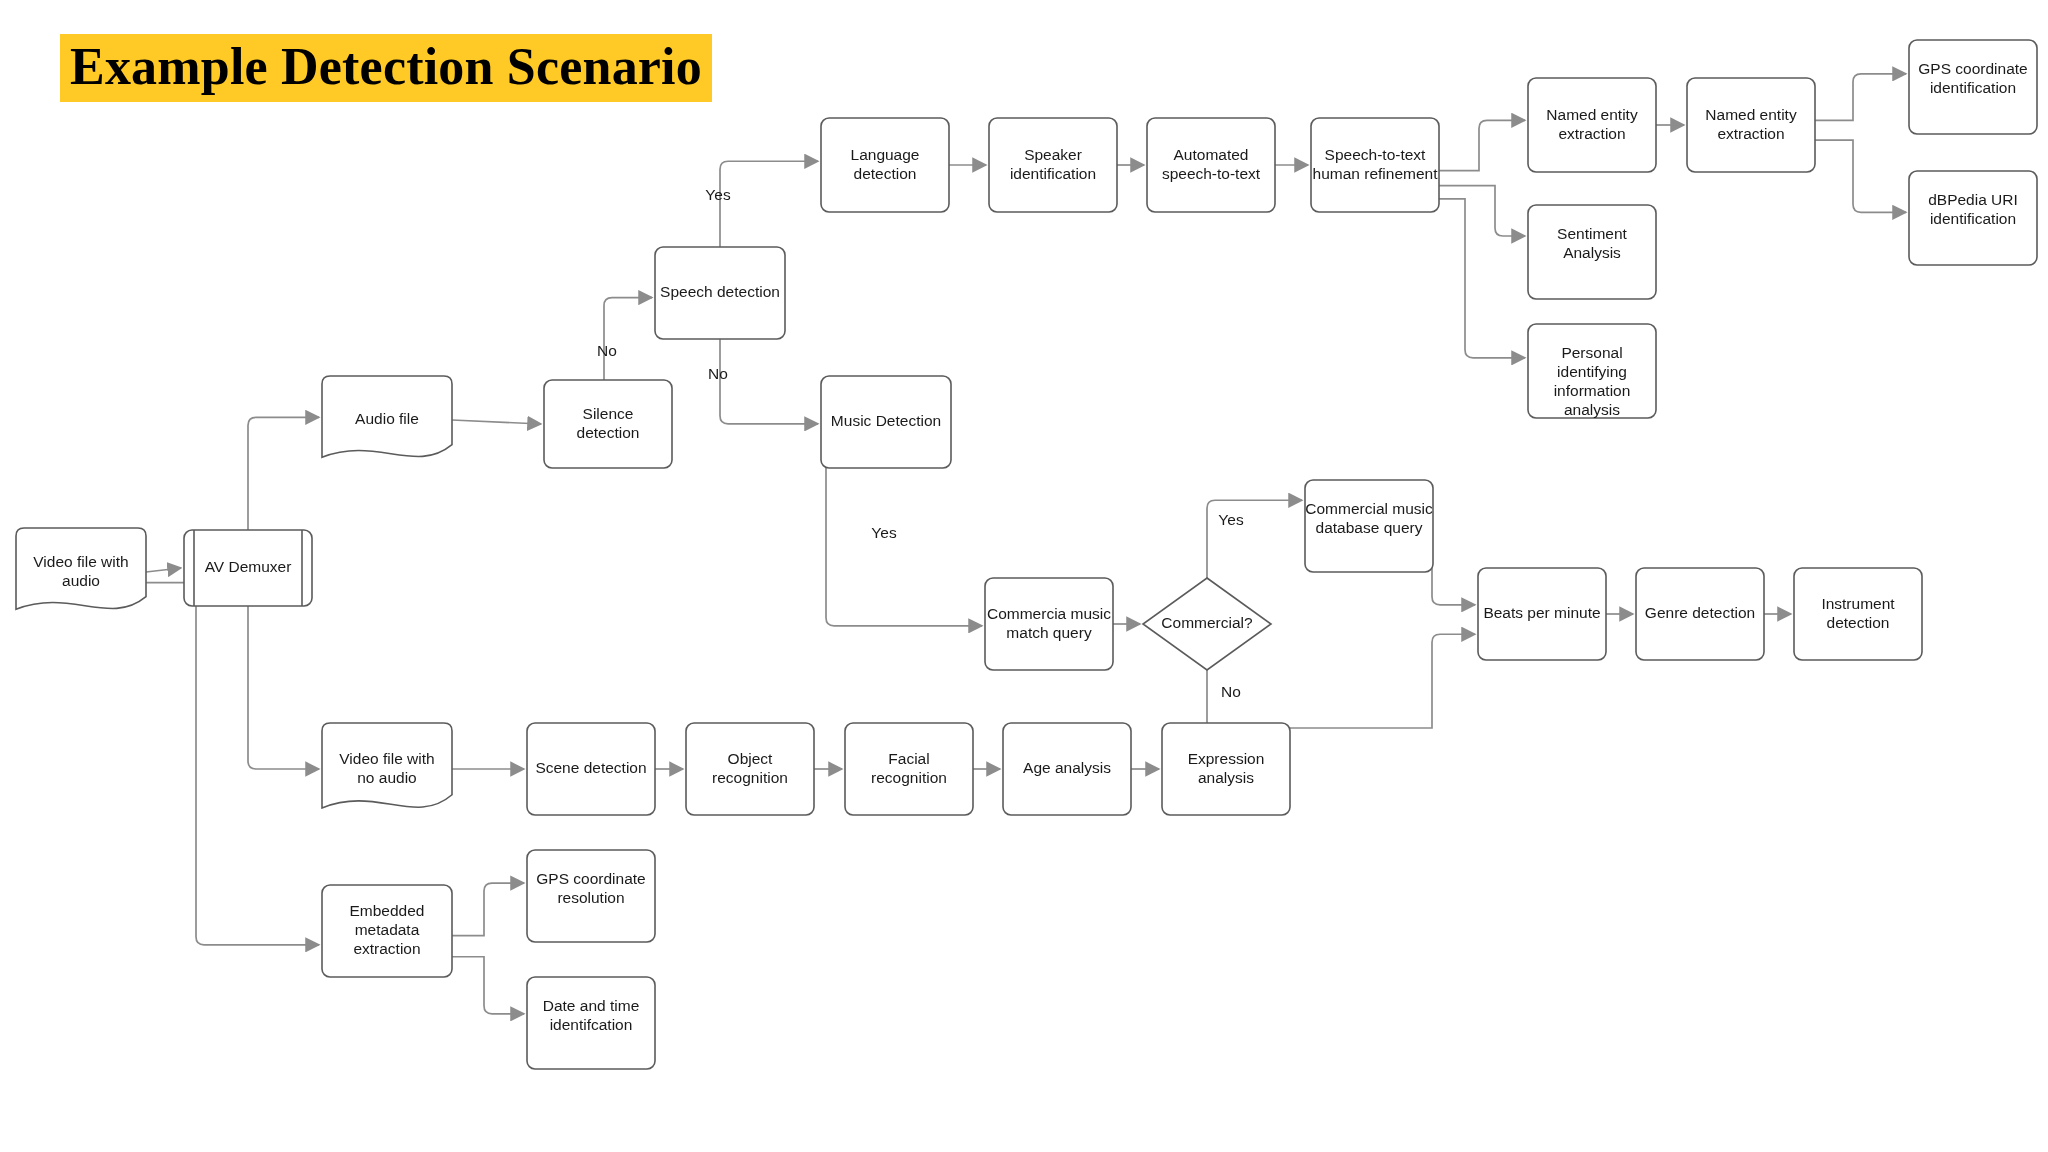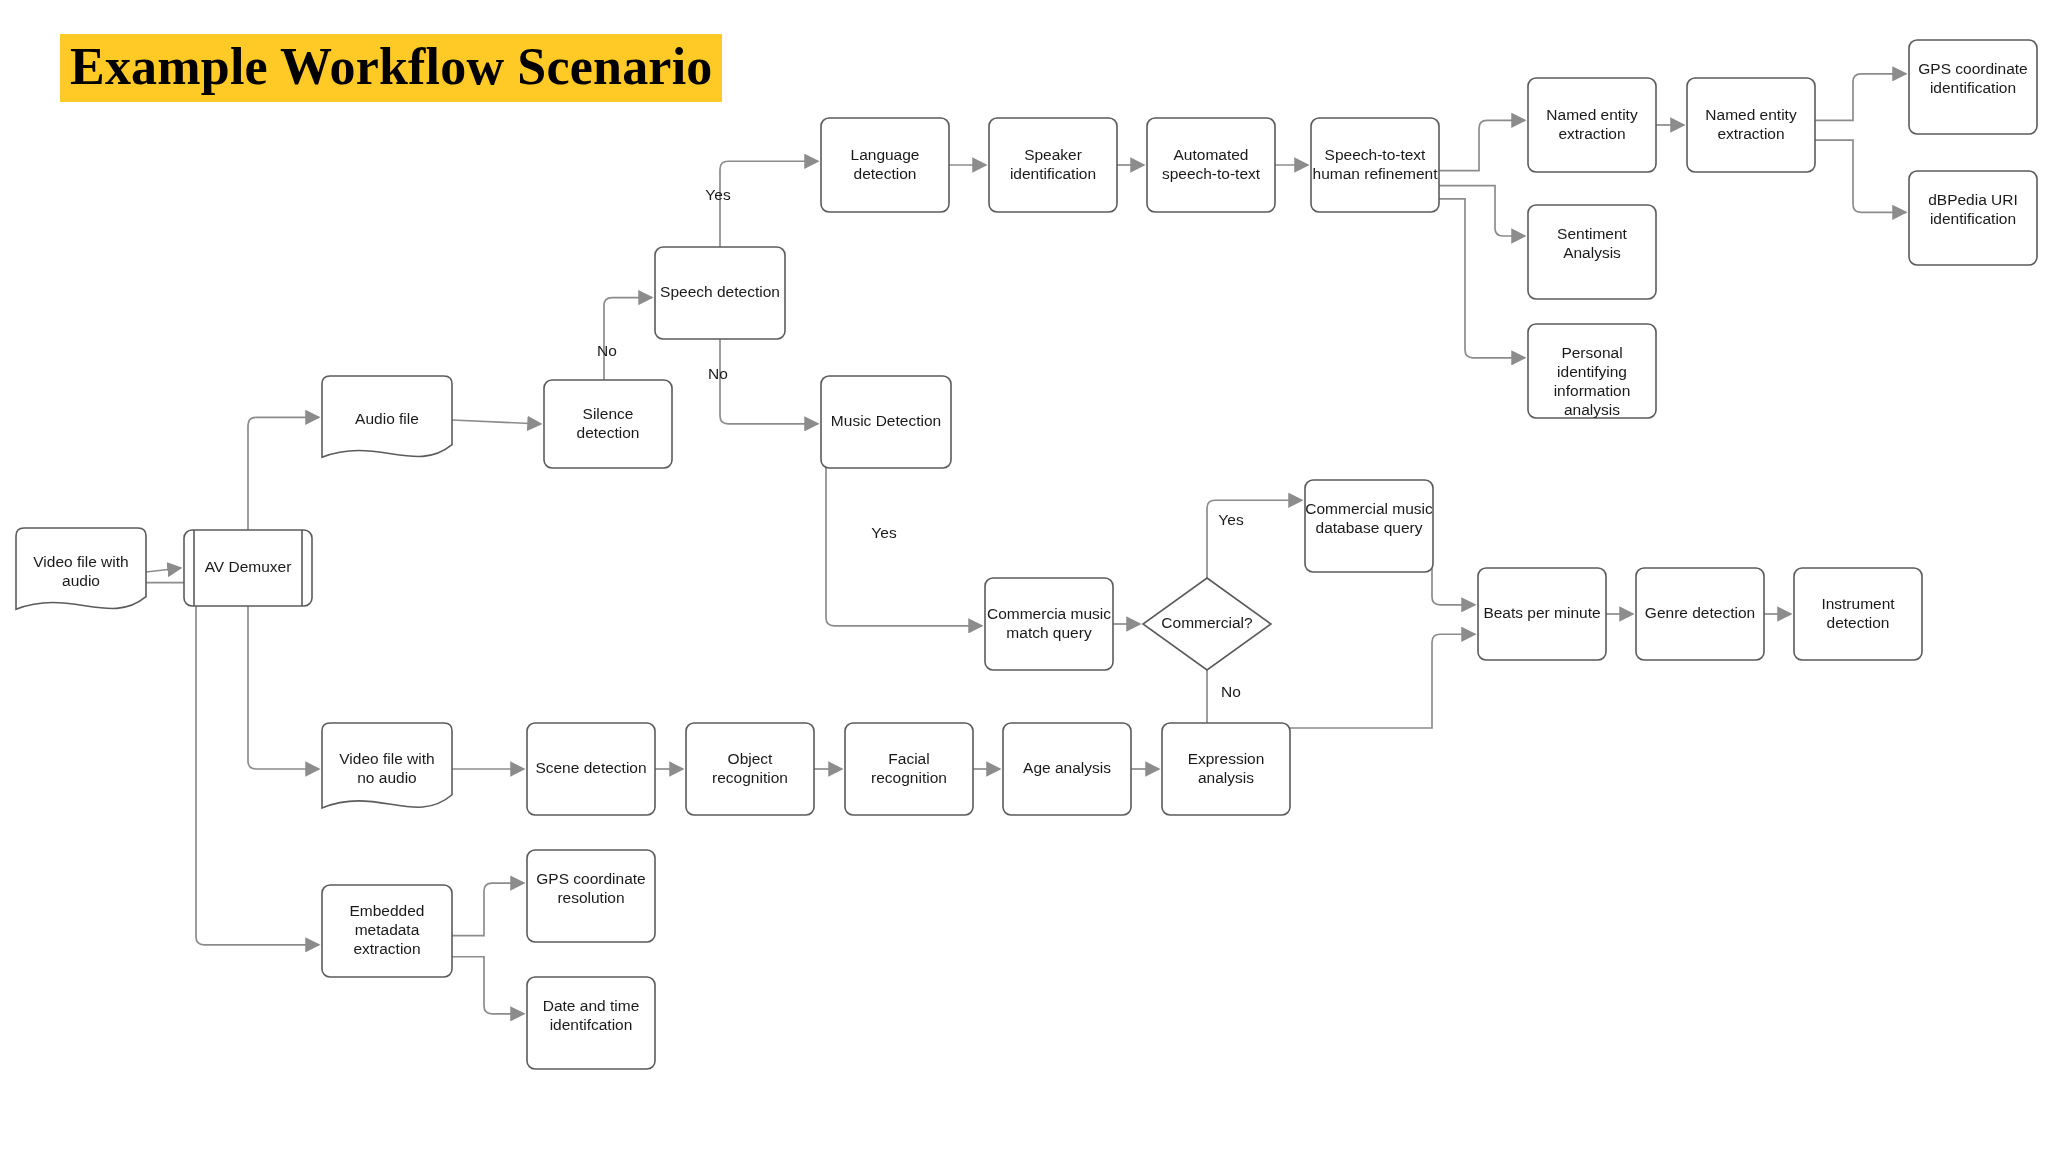--- a/index.html
+++ b/index.html
@@ -82,21 +82,21 @@
     text-anchor: middle;
     dominant-baseline: middle;
   }
 </style>
 </head>
 <body>
 
 <div id="canvas">
 
   <div id="title-wrap">
-    <span id="doc-title">Example Workflow Scenario</span>
+    <span id="doc-title">Example Detection Scenario</span>
   </div>
 
   <svg id="flow" viewBox="0 0 2048 1152">
     <defs>
       <marker id="arrow" viewBox="0 0 10 10" refX="9" refY="5" markerWidth="9" markerHeight="9" orient="auto-start-reverse">
         <path d="M 0 0 L 10 5 L 0 10 z" fill="#8C8C8C"></path>
       </marker>
     </defs>
     <g id="edges-layer">
         <path d="M 146 572 L 181 568" class="edge" marker-end="url(#arrow)"></path>

